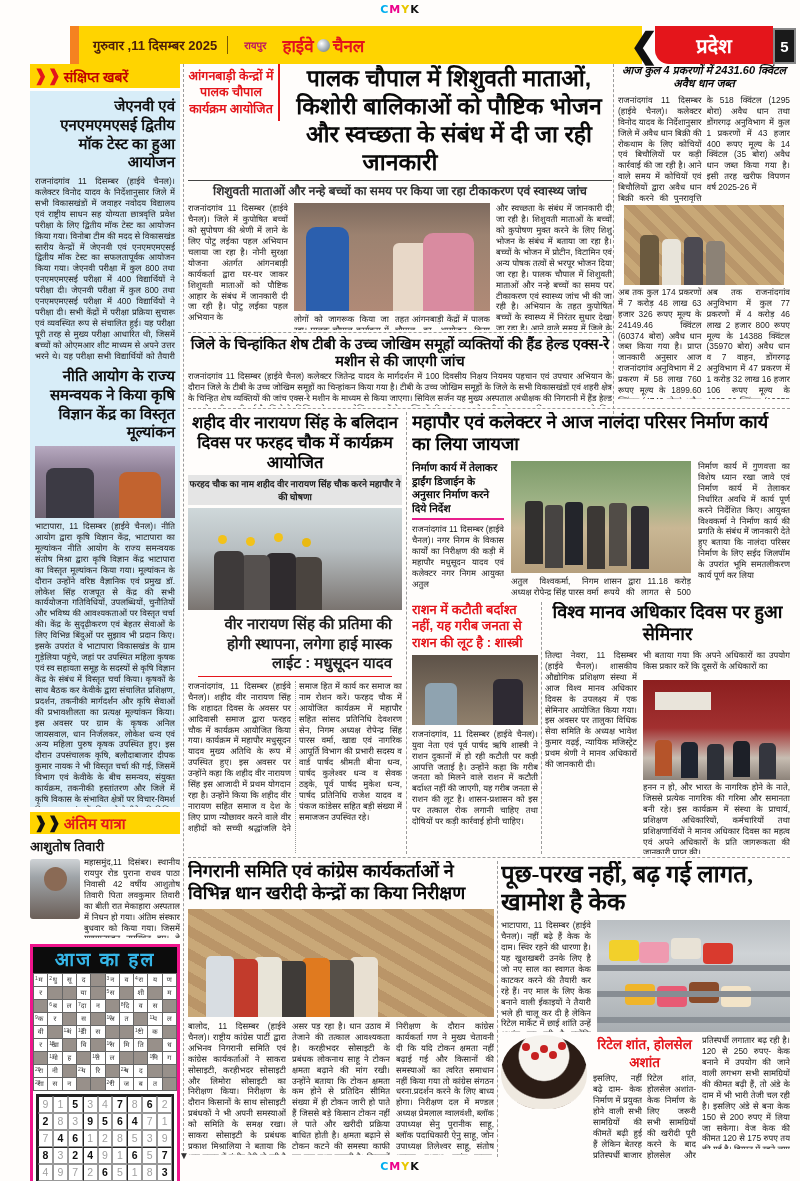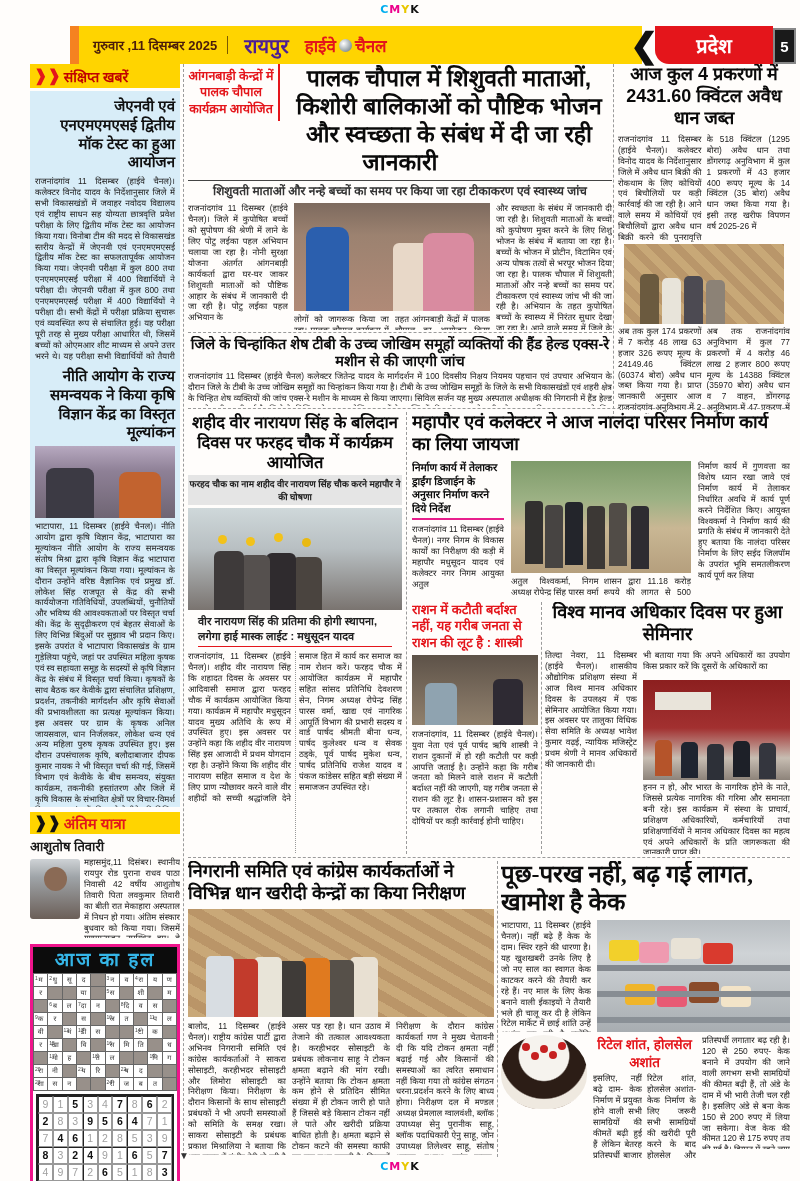--- a/index.html
+++ b/index.html
@@ -7,21 +7,21 @@
         font-family:"Liberation Sans",sans-serif;color:#1a1a1a;overflow:hidden;}
   
   .cmyk{position:absolute;left:0;right:0;text-align:center;font-size:11px;font-weight:bold;letter-spacing:1px;font-family:"DejaVu Sans",sans-serif;}
   .cmyk-top{top:3px;} .cmyk-bottom{top:1160px;}
   .cmyk .c{color:#00aeef}.cmyk .m{color:#ec008c}.cmyk .y{color:#e8c700}.cmyk .k{color:#111}
   
   .masthead{position:absolute;top:26px;left:70px;width:722px;height:38px;}
   .mast-yellow{position:absolute;left:0;top:0;width:572px;height:38px;background:#ffd400;display:flex;align-items:center;}
   .mast-orange{width:9px;height:38px;background:#f58220;flex:0 0 9px;}
   .mast-date{font-weight:bold;font-size:13px;color:#4a1c0a;padding:0 10px 0 14px;border-right:1.5px solid #7a5a00;}
-  .mast-city{font-weight:bold;font-size:20px;color:#4c1d95;padding:0 16px;}
+  .mast-city{font-weight:bold;font-size:10px;color:#be185d;padding:0 16px;}
   .mast-logo{font-weight:bold;font-size:17px;color:#e4151b;display:flex;align-items:center;gap:3px;}
   .globe{width:13px;height:13px;border-radius:50%;background:radial-gradient(circle at 35% 35%,#fff,#9aa6ad 60%,#5d6b73);display:inline-block;}
   .mast-chev{position:absolute;left:560px;top:-2px;font-size:34px;font-weight:bold;color:#111;line-height:42px;}
   .mast-red{position:absolute;left:585px;top:0;width:118px;height:38px;background:#e4151b;border-radius:0 0 0 14px;
             display:flex;align-items:center;justify-content:center;color:#fff;font-weight:bold;font-size:20px;}
   .mast-page{position:absolute;left:703px;top:2px;width:19px;height:32px;background:#1a1a1a;border:2px solid #888;
              color:#fff;font-weight:bold;font-size:15px;display:flex;align-items:center;justify-content:center;}
   
   .body-txt{font-size:8.4px;line-height:1.3;text-align:justify;color:#222;overflow:hidden;}
   .hl{font-weight:bold;color:#0d0d0d;}
@@ -80,21 +80,21 @@
   .ph-seminar:before{content:"";position:absolute;left:8%;top:12%;width:38%;height:18%;background:#e9e4da;}
   .ph-seminar:after{content:"";position:absolute;left:8%;bottom:4%;width:12%;height:36%;background:#b5542a;border-radius:5px 5px 0 0;box-shadow:26px 2px 0 0 #1f2430,52px 4px 0 0 #2d3038,78px 1px 0 0 #1d2028,104px 3px 0 0 #34363e;}
   .ph-nigrani{background:repeating-linear-gradient(30deg,#c9a878 0 10px,#ba9568 10px 20px);}
   .ph-nigrani:before{content:"";position:absolute;left:6%;bottom:0;width:9%;height:56%;background:#d8dde2;border-radius:5px 5px 0 0;box-shadow:24px 3px 0 0 #c23b2c,48px 1px 0 0 #e8e4d8,72px 5px 0 0 #3f3b38,96px 2px 0 0 #e07a1f,120px 4px 0 0 #565049,144px 1px 0 0 #e8e0d2;}
   .ph-cake{background:linear-gradient(180deg,#b9bec2 0%,#cfd3d6 30%,#a8adb1 100%);}
   .ph-cake:before{content:"";position:absolute;left:6%;top:18%;width:16%;height:18%;background:#f2d02b;border-radius:4px;
      box-shadow:30px 2px 0 0 #ef9ab0,62px -2px 0 0 #e8e2d6,94px 3px 0 0 #d93a2e,16px 44px 0 0 #f0b52a,48px 46px 0 0 #e85a74,80px 42px 0 0 #8a4b2a,112px 46px 0 0 #f3e4c8;}
   .ph-cake:after{content:"";position:absolute;left:0;bottom:8%;width:100%;height:6%;background:#8a9096;box-shadow:0 -26px 0 0 #878d93,0 -52px 0 0 #84898f;}
   .cake-small{width:86px;height:74px;border-radius:50% 50% 46% 46%;background:radial-gradient(circle at 50% 28%,#f6f3ee 0 36%,#2c1d16 38% 62%,#efe9e0 64% 78%,#6b4a33 80% 100%);position:relative;flex:0 0 86px;}
   .cake-small:before{content:"";position:absolute;left:24%;top:10%;width:8px;height:8px;border-radius:50%;background:#c62121;box-shadow:18px 2px 0 0 #c62121,36px -1px 0 0 #c62121,9px 9px 0 0 #c62121,27px 8px 0 0 #c62121;}
-  .caption-b{font-weight:bold;font-size:11px;text-align:left;line-height:1.3;color:#222;}
+  .caption-b{font-weight:bold;font-size:15px;text-align:right;line-height:1.3;color:#222;}
   .red-h{color:#e4151b;font-weight:bold;}
   .mag-underline{border-bottom:2px solid #e81e8c;padding-bottom:3px;}
   .colrule{column-rule:1px dotted #999;}
   .arrow-down{position:absolute;left:179px;top:1150px;font-size:10px;color:#333;}
 </style>
 </head>
 <body>
 
 <div class="page">
 
@@ -306,21 +306,21 @@
           <div class="col body-txt">तहत आंगनबाड़ी केंद्रों में पालक चौपाल का आयोजन किया जाता है। पालक चौपाल में बताया जाता है कि बच्चे के शारीरिक और मानसिक विकास के लिए जीवन के प्रथम 1000 दिन का समय बहुत महत्वपूर्ण होता है। पालक चौपाल में शिशुवती माताओं, किशोरी बालिकाओं को पौष्टिक भोजन</div>
         </div>
       </div>
       <div class="col body-txt">और स्वच्छता के संबंध में जानकारी दी जा रही है। शिशुवती माताओं के बच्चों को कुपोषण मुक्त करने के लिए शिशु भोजन के संबंध में बताया जा रहा है। बच्चों के भोजन में प्रोटीन, विटामिन एवं अन्य पोषक तत्वों से भरपूर भोजन दिया जा रहा है। पालक चौपाल में शिशुवती माताओं और नन्हे बच्चों का समय पर टीकाकरण एवं स्वास्थ्य जांच भी की जा रही है। अभियान के तहत कुपोषित बच्चों के स्वास्थ्य में निरंतर सुधार देखा जा रहा है। आने वाले समय में जिले के सभी आंगनबाड़ी केन्द्रों में पालक चौपाल का आयोजन किया जाएगा।</div>
     </div>
   </div>
 
   <div class="dashv" style="left:613px;top:64px;height:350px;"></div>
 
   <div class="blk-abs" style="left:618px;top:64px;width:172px;height:350px;">
-    <div class="h-mid" style="font-size:18px;">आज कुल 4 प्रकरणों में 2431.60 क्विंटल अवैध धान जब्त</div>
+    <div class="h-mid" style="font-size:11px;font-style:italic;">आज कुल 4 प्रकरणों में 2431.60 क्विंटल अवैध धान जब्त</div>
     <div class="cols" style="margin-top:4px;height:108px;gap:5px;">
       <div class="col body-txt">राजनांदगांव 11 दिसम्बर (हाईवे चैनल)। कलेक्टर विनोद यादव के निर्देशानुसार जिले में अवैध धान बिक्री की रोकथाम के लिए कोचियों एवं बिचौलियों पर कड़ी कार्रवाई की जा रही है। आने वाले समय में कोचियों एवं बिचौलियों द्वारा अवैध धान बिक्री करने की पुनरावृत्ति एवं मंडिस पाए जाने पर अधिक प्रकरण भी दर्ज किए जा सकते हैं। इसी कड़ी में राजस्व तथा मंडी</div>
       <div class="col body-txt">के 518 क्विंटल (1295 बोरा) अवैध धान तथा डोंगरगढ़ अनुविभाग में कुल 1 प्रकरणों में 43 हजार 400 रूपए मूल्य के 14 क्विंटल (35 बोरा) अवैध धान जब्त किया गया है। इसी तरह खरीफ विपणन वर्ष 2025-26 में</div>
     </div>
     <div class="photo ph-dhaan" style="width:160px;height:80px;margin:2px auto;"></div>
     <div class="cols" style="margin-top:2px;height:112px;gap:5px;">
       <div class="col body-txt">अब तक कुल 174 प्रकरणों में 7 करोड़ 48 लाख 63 हजार 326 रूपए मूल्य के 24149.46 क्विंटल (60374 बोरा) अवैध धान जब्त किया गया है। प्राप्त जानकारी अनुसार आज राजनांदगांव अनुविभाग में 2 प्रकरण में 58 लाख 760 रूपए मूल्य के 1899.60 क्विंटल (4749 बोरा) अवैध धान एवं डोंगरगांव में 1 प्रकरण में 2 हजार 800 रूपए मूल्य</div>
       <div class="col body-txt">अब तक राजनांदगांव अनुविभाग में कुल 77 प्रकरणों में 4 करोड़ 46 लाख 2 हजार 800 रूपए मूल्य के 14388 क्विंटल (35970 बोरा) अवैध धान व 7 वाहन, डोंगरगढ़ अनुविभाग में 47 प्रकरण में 1 करोड़ 32 लाख 16 हजार 106 रूपए मूल्य के 4263.26 क्विंटल (10658 बोरा) अवैध धान व 2 वाहन तथा डोंगरगांव अनुविभाग में कुल 50 प्रकरणों में 1 करोड़ 70 लाख 44 हजार 420 रूपए मूल्य के 5498.20 क्विंटल (13746 बोरा) अवैध धान एवं 8 वाहन जब्त किया गया है। जिले में कोचियों एवं बिचौलियों पर लगातार कार्रवाई की जा रही है।</div>
     </div>
   </div>

